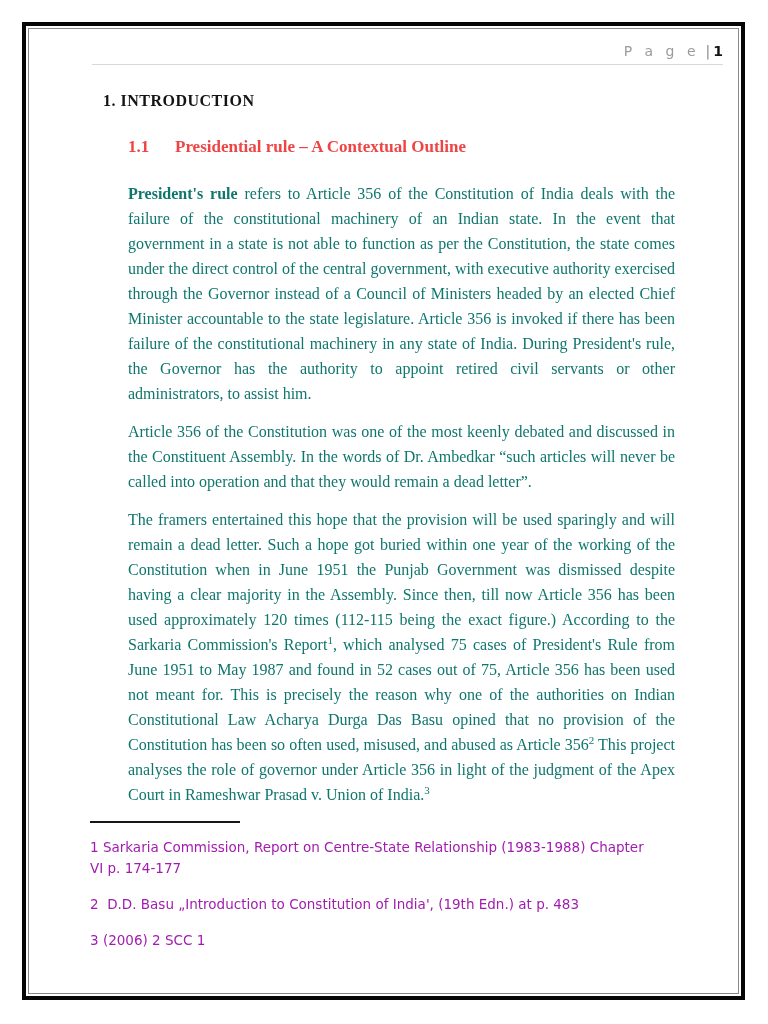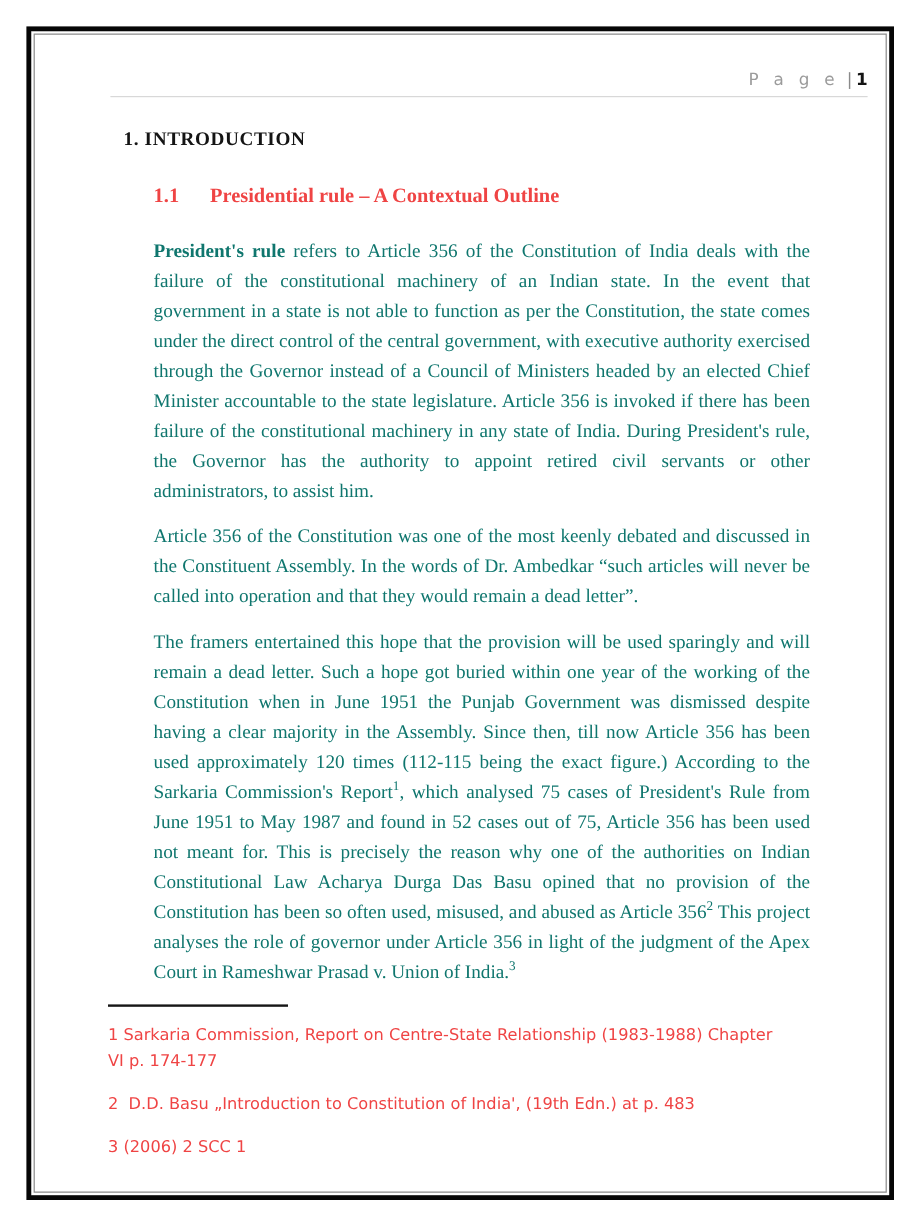--- a/index.html
+++ b/index.html
@@ -12,21 +12,21 @@
   .frame {
     position: absolute;
     left: 22px; top: 22px;
     width: 723px; height: 978px;
     border: 4px solid #060606;
     box-shadow: inset 0 0 0 2px #ffffff, inset 0 0 0 3px #8a8a8a;
     background: #ffffff;
     overflow: hidden;
   }
   .hdr {
-    margin: 32px 18px 0 0;
+    margin: 16px 18px 0 0;
     text-align: right;
     font-family: "DejaVu Sans", sans-serif;
     font-size: 14px;
     line-height: 18px;
   }
   .hdr .pg-label { color: #9b9b9b; letter-spacing: 4px; }
   .hdr .pg-div   { color: #8a8a8a; margin: 0 3px 0 6px; }
   .hdr .pg-num   { color: #141414; font-weight: bold; }
   .hdr-rule {
     height: 1px;
@@ -61,21 +61,21 @@
   .footnotes { margin: 14px 40px 0 64px; }
   .fn-rule {
     width: 150px;
     border-top: 2px solid #161616;
     margin-bottom: 8px;
   }
   .fn {
     font-family: "DejaVu Sans", sans-serif;
     font-size: 13.5px;
     line-height: 21px;
-    color: #ef4444;
+    color: #a21caf;
     white-space: pre-wrap;
     margin: 14px 0 15px 0;
   }
 </style>
 </head>
 <body>
 
 <div class="frame">
 
   <div class="hdr">

